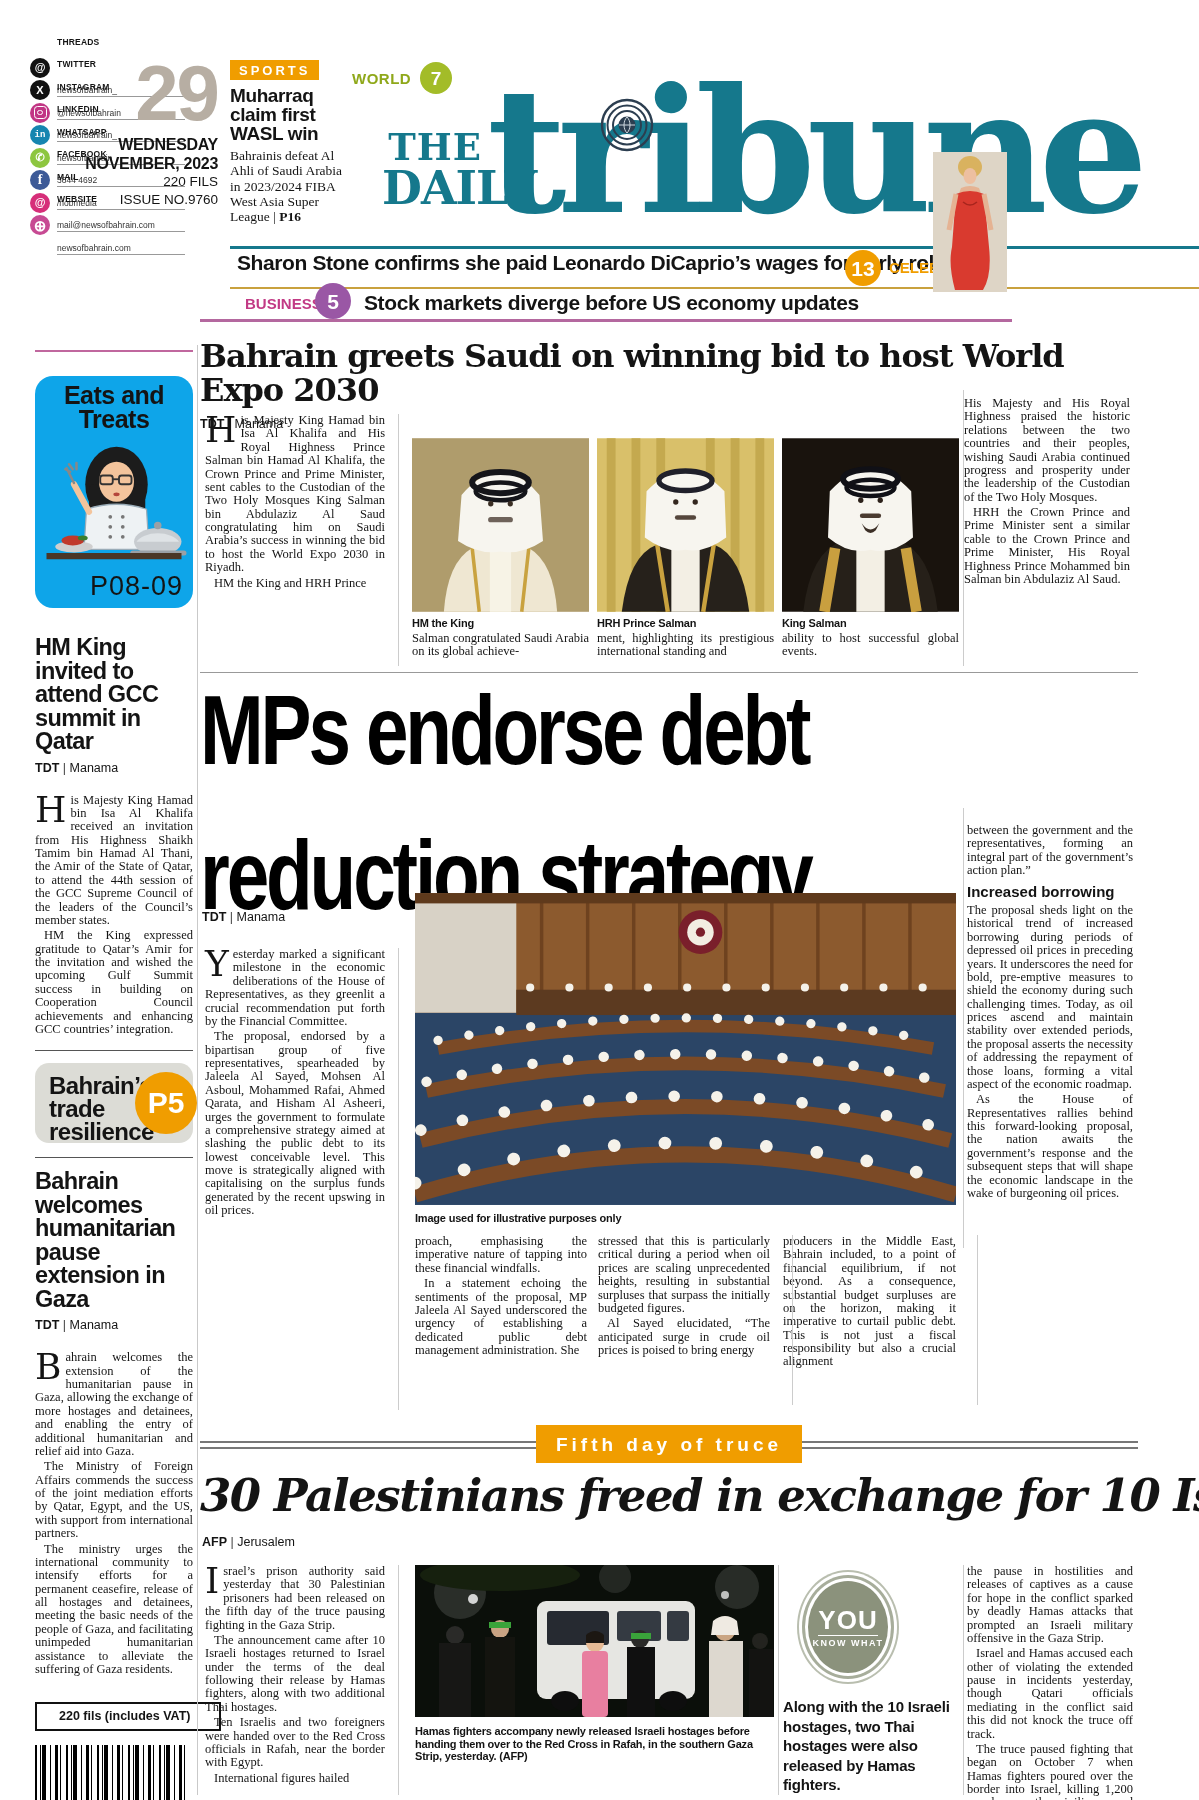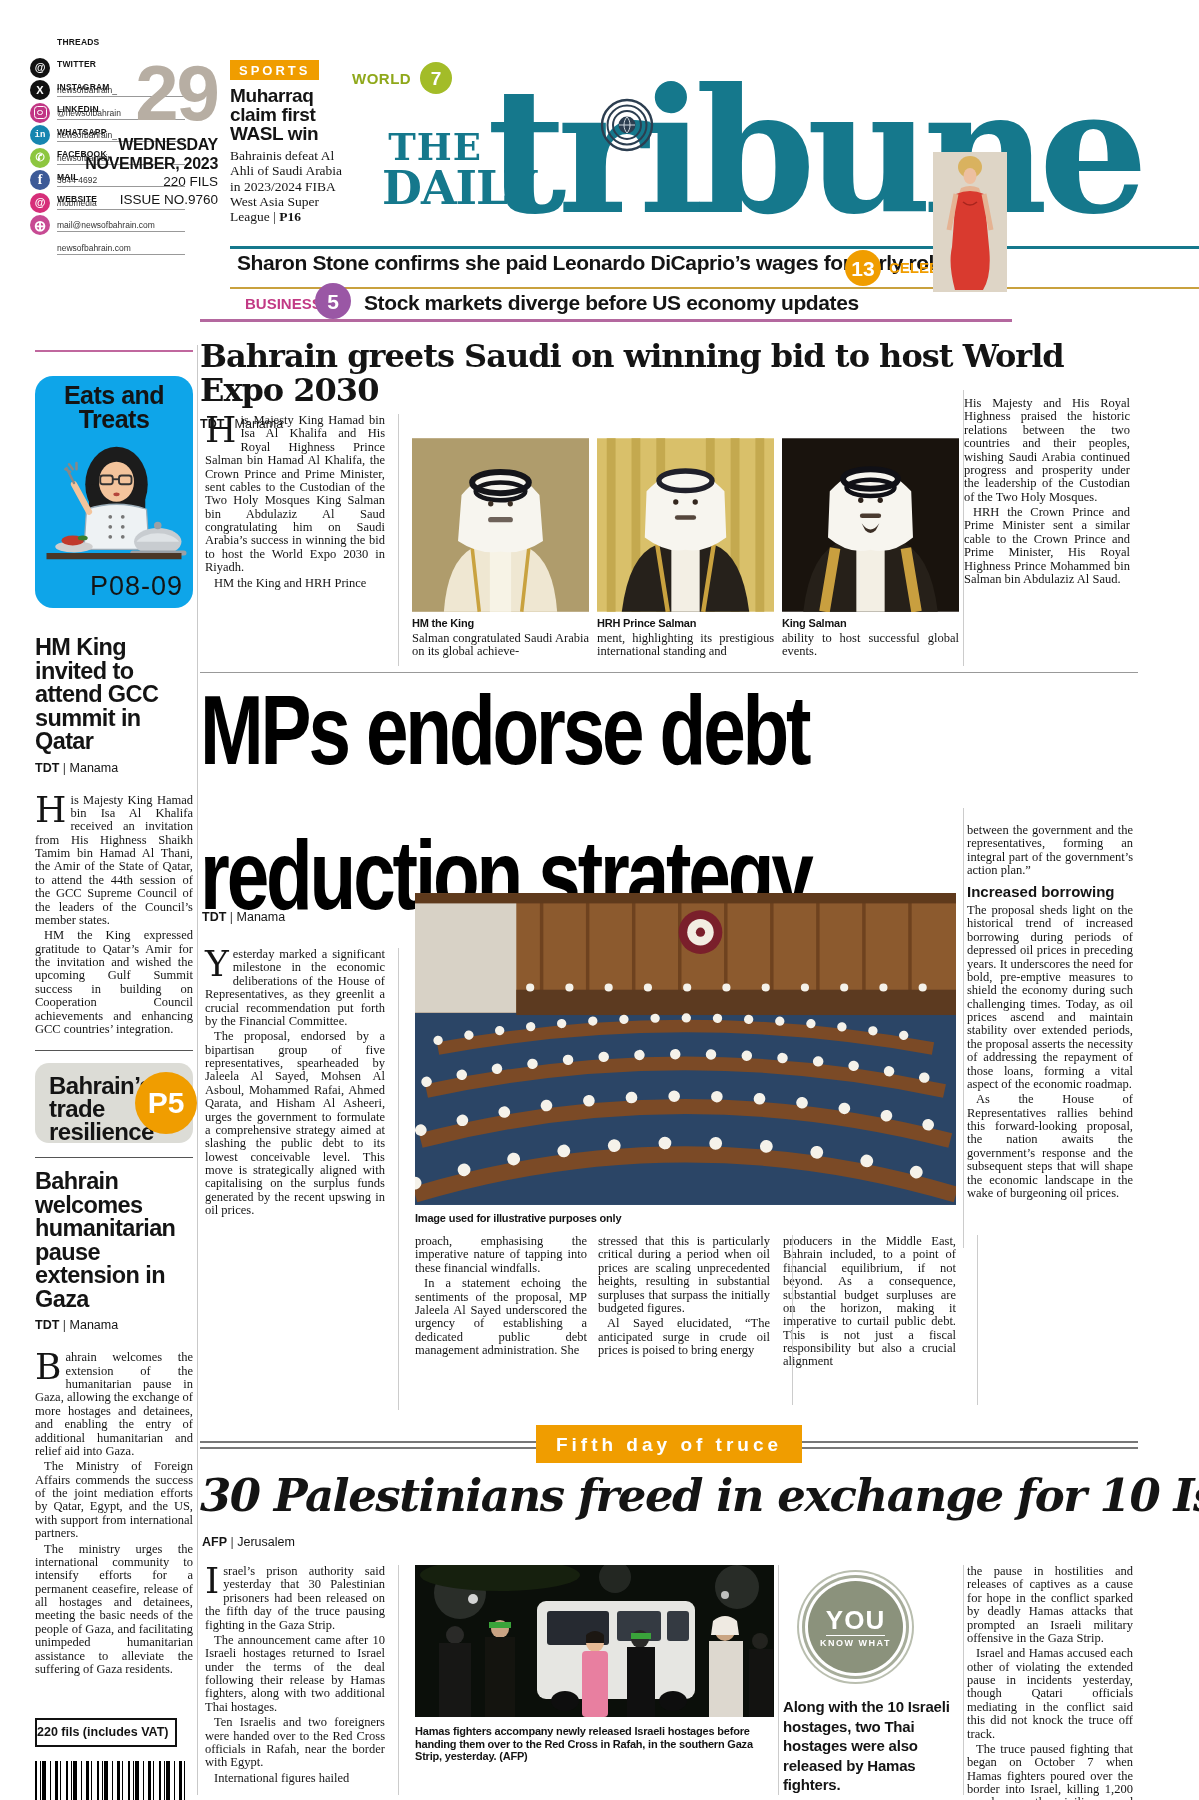--- a/index.html
+++ b/index.html
@@ -45,37 +45,37 @@
   .byline b::after{content:" | ";font-weight:normal;color:#444;}
   .body{font:12.5px/1.07 "Liberation Serif",serif;text-align:justify;margin-top:18px;}
   .body p{margin:0 0 2px 0;}
   .body p + p{text-indent:9px;}
   .dc::first-letter{float:left;font-family:"DejaVu Serif",serif;font-size:36px;line-height:28px;padding:2px 4px 0 0;}
   .side-div{height:1px;background:#555;margin-top:14px;}
   .trade-box{margin-top:12px;background:#dcdcd6;border-radius:14px;height:80px;position:relative;}
   .trade-title{font:bold 24px/0.95 "Liberation Sans",sans-serif;letter-spacing:-0.6px;padding:12px 0 0 14px;width:100px;}
   .trade-page{position:absolute;right:-4px;top:9px;width:62px;height:62px;border-radius:50%;background:#f09d00;
               color:#fff;font:bold 30px/62px "Liberation Sans",sans-serif;text-align:center;}
-  .price-box{margin-top:42px;border:2px solid #111;width:138px;padding:6px 0;
+  .price-box{margin-top:26px;border:2px solid #111;width:138px;padding:6px 22px;
              font:bold 12.5px/1 "Liberation Sans",sans-serif;}
   .barcode-bars{margin-top:14px;width:150px;height:118px;background:
      repeating-linear-gradient(90deg,#000 0 2px,#fff 2px 5px,#000 5px 6px,#fff 6px 7px,#000 7px 11px,#fff 11px 15px,
      #000 15px 16px,#fff 16px 20px,#000 20px 23px,#fff 23px 25px,#000 25px 26px,#fff 26px 31px);}
   
   .story-h1{font-family:"DejaVu Serif",serif;font-weight:bold;font-size:32px;letter-spacing:-1px;line-height:1.05;}
   .caption{font:bold 11px/1.15 "Liberation Sans",sans-serif;letter-spacing:-0.2px;}
   .vr{position:absolute;width:1px;background:#ccc;}
   .mps-h1{font:900 98px/1.48 "Liberation Sans",sans-serif;letter-spacing:-4px;transform:scaleX(0.78);
           transform-origin:left top;white-space:nowrap;color:#000;}
   .subhead{font:bold 15px/1.1 "Liberation Sans",sans-serif;margin:6px 0 4px;}
   .truce-banner{background:#f09d00;color:#fff;font:bold 19px/1 "Liberation Sans",sans-serif;
                 letter-spacing:4px;padding:10px 20px 9px;display:inline-block;}
   .truce-h1{font-family:"DejaVu Serif",serif;font-weight:bold;font-style:italic;font-size:45px;
             letter-spacing:-1.5px;line-height:1.0;white-space:nowrap;}
-  .ykw{width:95px;height:92px;border-radius:50%;background:#8b927c;margin:10px;
+  .ykw{width:80px;height:92px;border-radius:50%;background:#8b927c;margin:10px;
        box-shadow:0 0 0 3px #fff,0 0 0 6px #a7ad9b,0 0 0 9px #fff,0 0 0 11px #b9beaf;
        display:flex;flex-direction:column;align-items:center;justify-content:center;color:#fff;}
   .ykw .l1{font:bold 26px/1 "Liberation Sans",sans-serif;letter-spacing:1px;border-bottom:1.5px solid #fff;padding-bottom:2px;}
   .ykw .l2{font:bold 9px/1 "Liberation Sans",sans-serif;letter-spacing:1.5px;margin-top:3px;}
   .pullquote{font:bold 15px/1.3 "Liberation Sans",sans-serif;text-align:left;letter-spacing:-0.2px;}
 </style>
 </head>
 <body>
 
 <div class="page">

